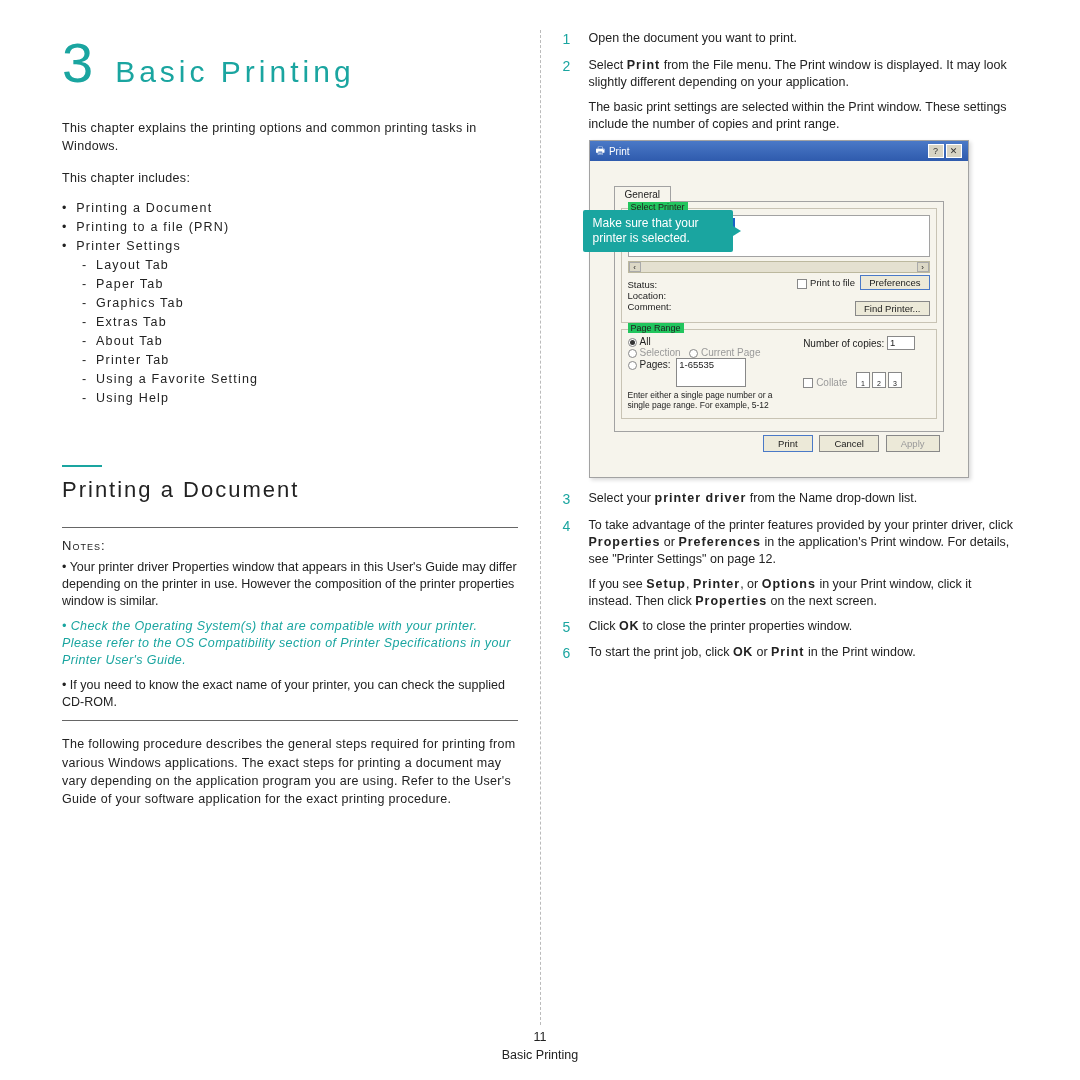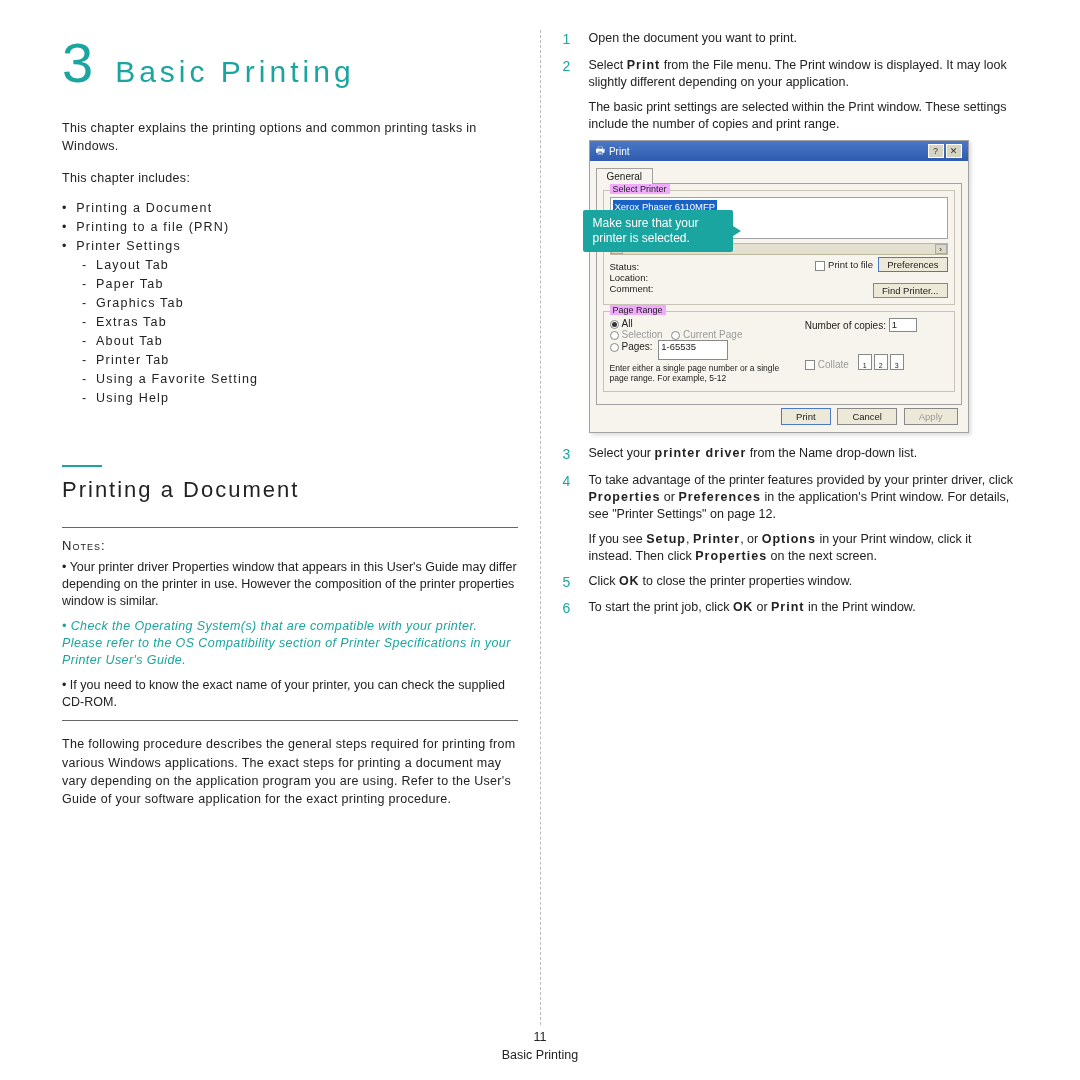--- a/index.html
+++ b/index.html
@@ -58,31 +58,31 @@
     box-shadow: 2px 2px 4px rgba(0,0,0,.15);
   }
   .dlg-title {
     background: linear-gradient(#4a79c7,#2f5bad);
     color: #fff; padding: 3px 6px; display: flex; align-items: center;
     justify-content: space-between; height: 20px;
   }
   .dlg-title-left { display: flex; align-items: center; gap: 4px; }
   .dlg-x { display: flex; gap: 2px; }
   .dlg-x span { width: 16px; height: 14px; background: #d8d4c4; border: 1px solid #fff; display: flex; align-items:center; justify-content:center; font-size:9px; color:#333; }
-  .dlg-body { padding: 6px; background: #f6f4ec; }
+  .dlg-body { padding: 24px; background: #f6f4ec; }
   .tab { display: inline-block; background: #f6f4ec; border: 1px solid #a2a2a2; border-bottom: none; padding: 2px 10px; font-size: 10px; position: relative; top: 1px; }
   .panel { border: 1px solid #a2a2a2; padding: 6px; background: #f6f4ec; }
   .grp { border: 1px solid #c8c3b4; padding: 6px 6px 8px 6px; margin-bottom: 6px; position: relative; }
-  .grp-label { position: absolute; top: -7px; left: 6px; background: #f0abfc; padding: 0 3px; font-size: 9px; }
+  .grp-label { position: absolute; top: -7px; left: 6px; background: #22c55e; padding: 0 3px; font-size: 9px; }
   .printer-list { background: #fff; border: 1px solid #a2a2a2; height: 42px; padding: 2px; font-size: 9.5px; }
   .printer-list .sel { background: #1a63c6; color: #fff; padding: 1px 2px; display: inline-block; }
   .row { display: flex; justify-content: space-between; align-items: center; margin-top: 4px; font-size: 9.5px; gap: 6px;}
   .btn { background: #ece9d8; border: 1px solid #888; padding: 1px 8px; font-size: 9.5px; }
   .btn.hl { border: 1.5px solid #4a79c7; }
-  .inp { background: #fff; border: 1px solid #888; padding: 0 2px; font-size: 9.5px; width: 70px; height: 20px; display:inline-block; }
+  .inp { background: #fff; border: 1px solid #888; padding: 0 2px; font-size: 9.5px; width: 70px; height: 29px; display:inline-block; }
   .spinner { background:#fff; border:1px solid #888; width:28px; height:14px; display:inline-flex; align-items:center; padding:0 2px; font-size:9.5px;}
   .chk { width:10px; height:10px; border:1px solid #888; background:#fff; display:inline-block; margin-right:3px; vertical-align:middle;}
   .rad { width:9px; height:9px; border:1px solid #888; border-radius:50%; background:#fff; display:inline-block; margin-right:3px; vertical-align:middle;}
   .rad.on::after{content:"";display:block;width:5px;height:5px;background:#333;border-radius:50%;margin:1.5px;}
   .dlg-foot { text-align: right; padding: 6px 4px 4px 4px; }
   .dlg-foot .btn { margin-left: 4px; padding: 2px 14px; }
   .copies-icon { display:inline-flex; gap:2px; margin-left:6px;}
   .copies-icon span{ width:14px;height:16px;border:1px solid #888;background:#fff;font-size:7px;display:flex;align-items:flex-end;justify-content:center;position:relative;}
   .scroll-placeholder{ background:#e4e0d0;border:1px solid #bcb89e; height:12px; margin-top:4px;position:relative;}
   .scroll-placeholder .l,.scroll-placeholder .r{position:absolute;top:0;width:12px;height:100%;background:#dcd8c6;border:1px solid #aaa;font-size:8px;display:flex;align-items:center;justify-content:center;}

